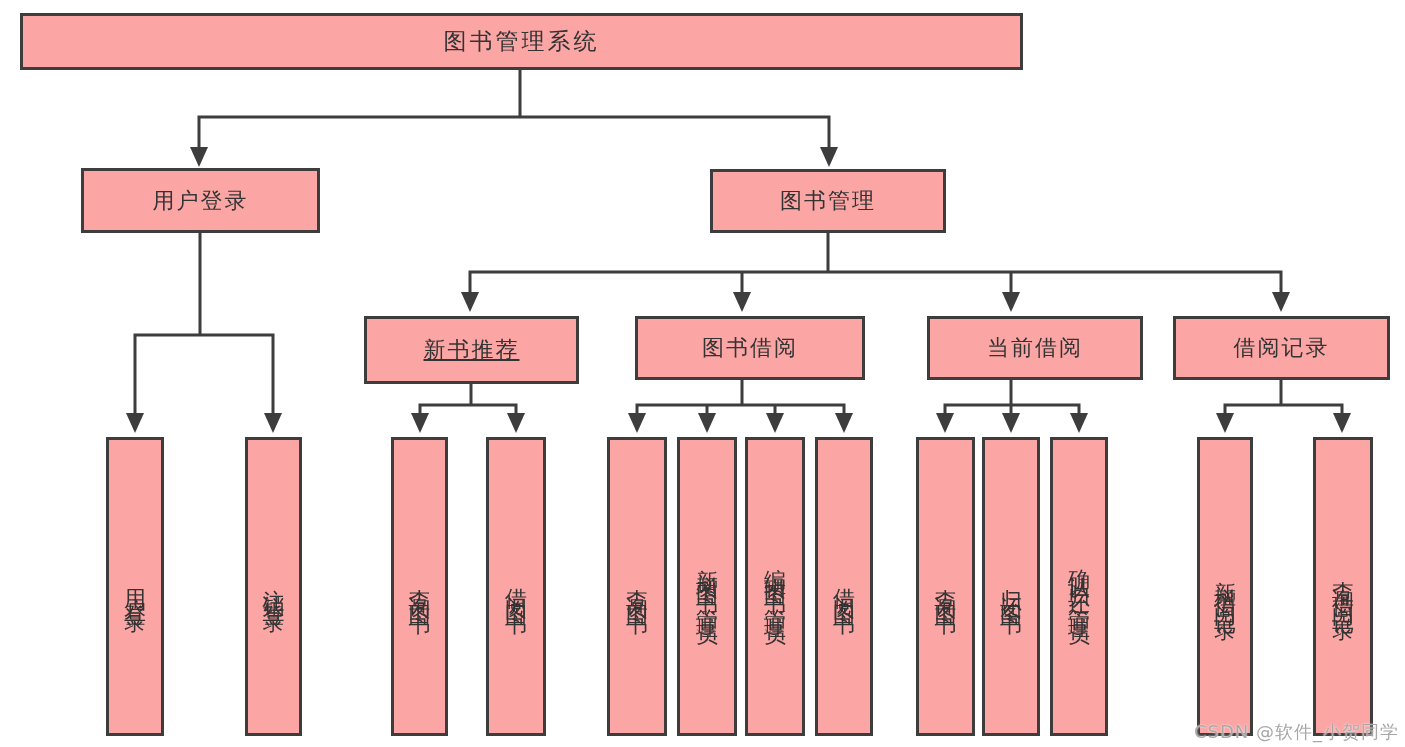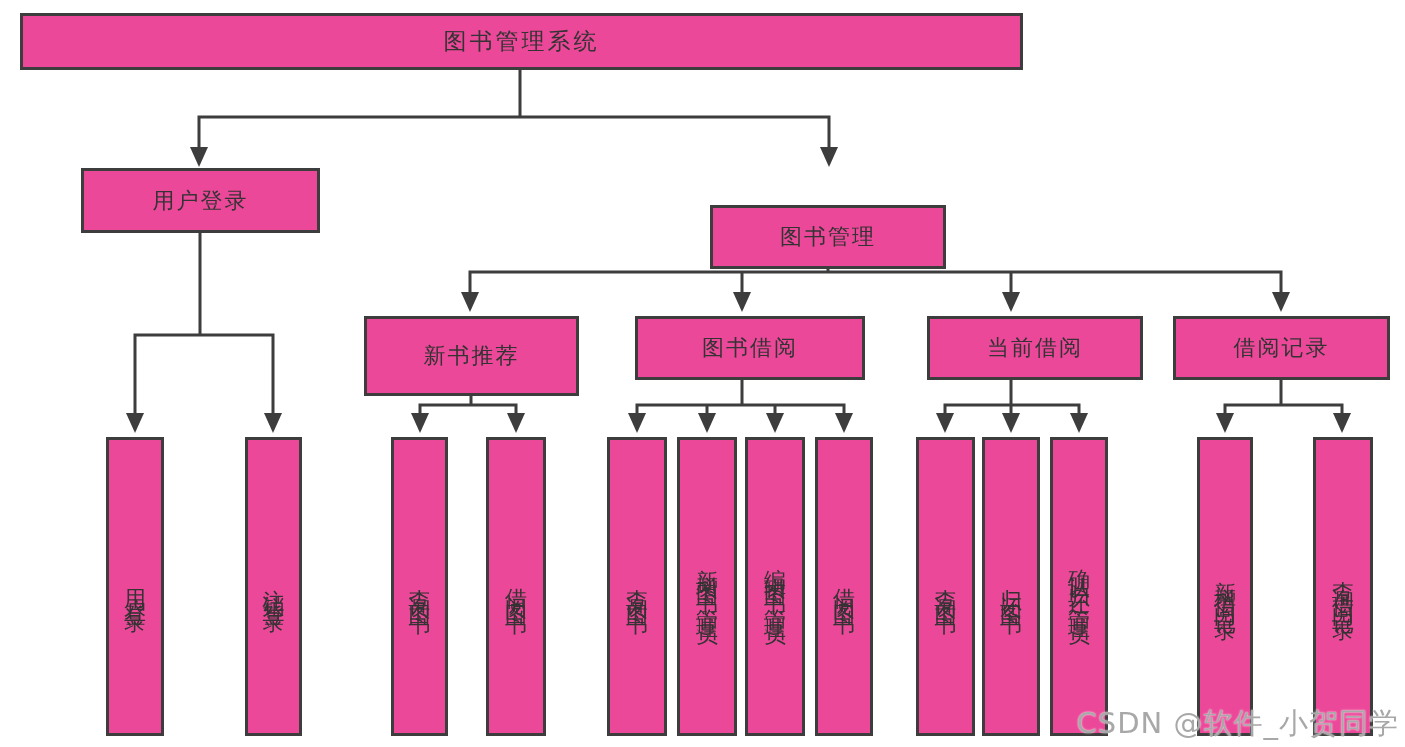--- a/index.html
+++ b/index.html
@@ -14,41 +14,41 @@
     width:1405px;height:747px;
     background:var(--bg);
     overflow:hidden;
     font-family:"DejaVu Sans","Liberation Sans",sans-serif;
     color:var(--text);
   }
   .wires{position:absolute;left:0;top:0;width:1405px;height:747px;}
   .node{
     position:absolute;
     box-sizing:border-box;
-    background:#ec4899;
+    background:#fca5a5;
     border:3px solid var(--line);
     display:flex;
     align-items:center;
     justify-content:center;
     text-align:center;
   }
   .hbox{font-size:23px;letter-spacing:3px;}
   .hbox.small{font-size:22px;letter-spacing:2px;}
   .vbox{
     font-size:22px;
     writing-mode:vertical-rl;
     text-orientation:upright;
     letter-spacing:8px;
     line-height:1;
   }
   .watermark{
     position:absolute;
     right:6px;
     bottom:3px;
-    font-size:29px;
+    font-size:18px;
     letter-spacing:1px;
     color:var(--wm);
     text-shadow:0 0 2px #ffffff;
     white-space:nowrap;
     z-index:5;
   }
 </style>
 </head>
 <body>
 
@@ -83,23 +83,23 @@
       <polygon points="1002,413 1020,413 1011,433"></polygon>
       <polygon points="1070,413 1088,413 1079,433"></polygon>
       <polygon points="1216,413 1234,413 1225,433"></polygon>
       <polygon points="1333,413 1351,413 1342,433"></polygon>
     </g>
   </svg>
 
   <div class="node hbox" style="left:20px;top:13px;width:1003px;height:57px;">图书管理系统</div>
 
   <div class="node hbox small" style="left:81px;top:168px;width:239px;height:65px;">用户登录</div>
-  <div class="node hbox small" style="left:710px;top:169px;width:236px;height:64px;margin-top:36px;">图书管理</div>
+  <div class="node hbox small" style="left:710px;top:169px;width:236px;height:64px;">图书管理</div>
 
-  <div class="node hbox small" style="left:364px;top:316px;width:215px;height:80px;">新书推荐</div>
+  <div class="node hbox small" style="left:364px;top:316px;width:215px;height:68px;text-decoration:underline;">新书推荐</div>
   <div class="node hbox small" style="left:635px;top:316px;width:230px;height:64px;">图书借阅</div>
   <div class="node hbox small" style="left:903px;top:316px;width:216px;height:64px;margin-left:24px;">当前借阅</div>
   <div class="node hbox small" style="left:1173px;top:316px;width:217px;height:64px;">借阅记录</div>
 
   <div class="node vbox" style="left:106px;top:437px;width:58px;height:299px;">用户登录</div>
   <div class="node vbox" style="left:245px;top:437px;width:57px;height:299px;">注销登录</div>
 
   <div class="node vbox" style="left:391px;top:437px;width:57px;height:299px;">查询图书</div>
   <div class="node vbox" style="left:486px;top:437px;width:60px;height:299px;">借阅图书</div>
 

